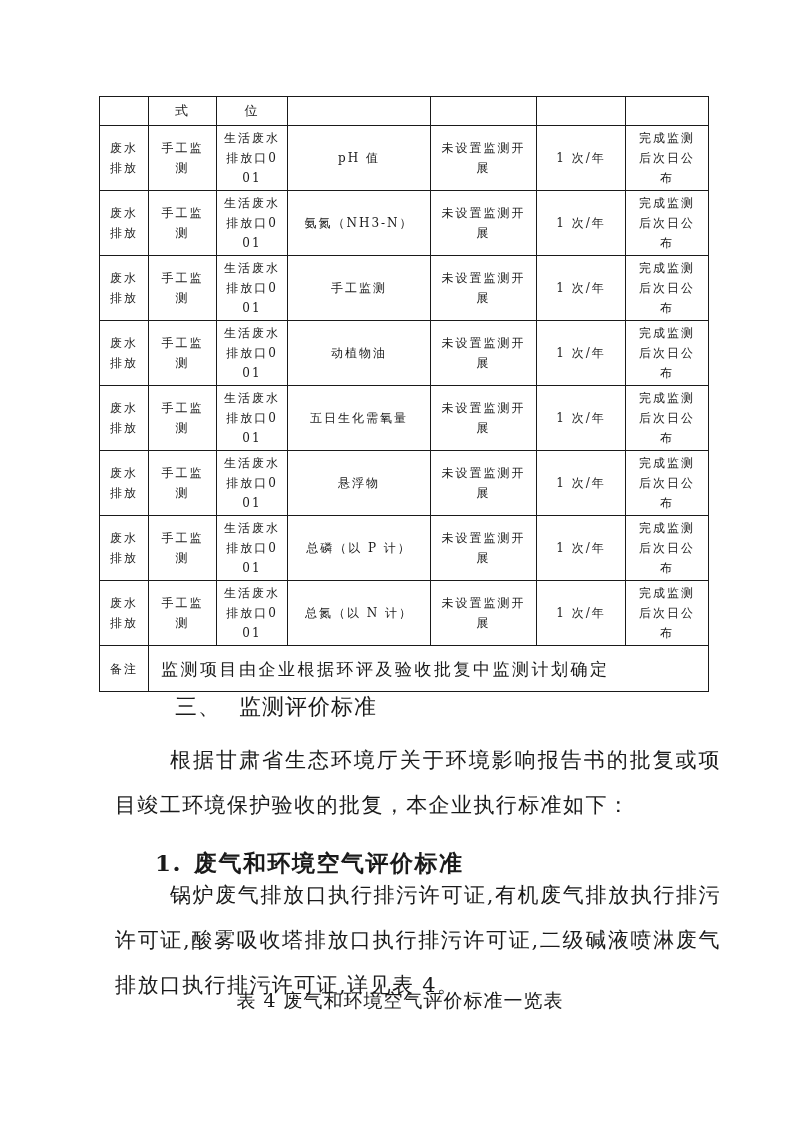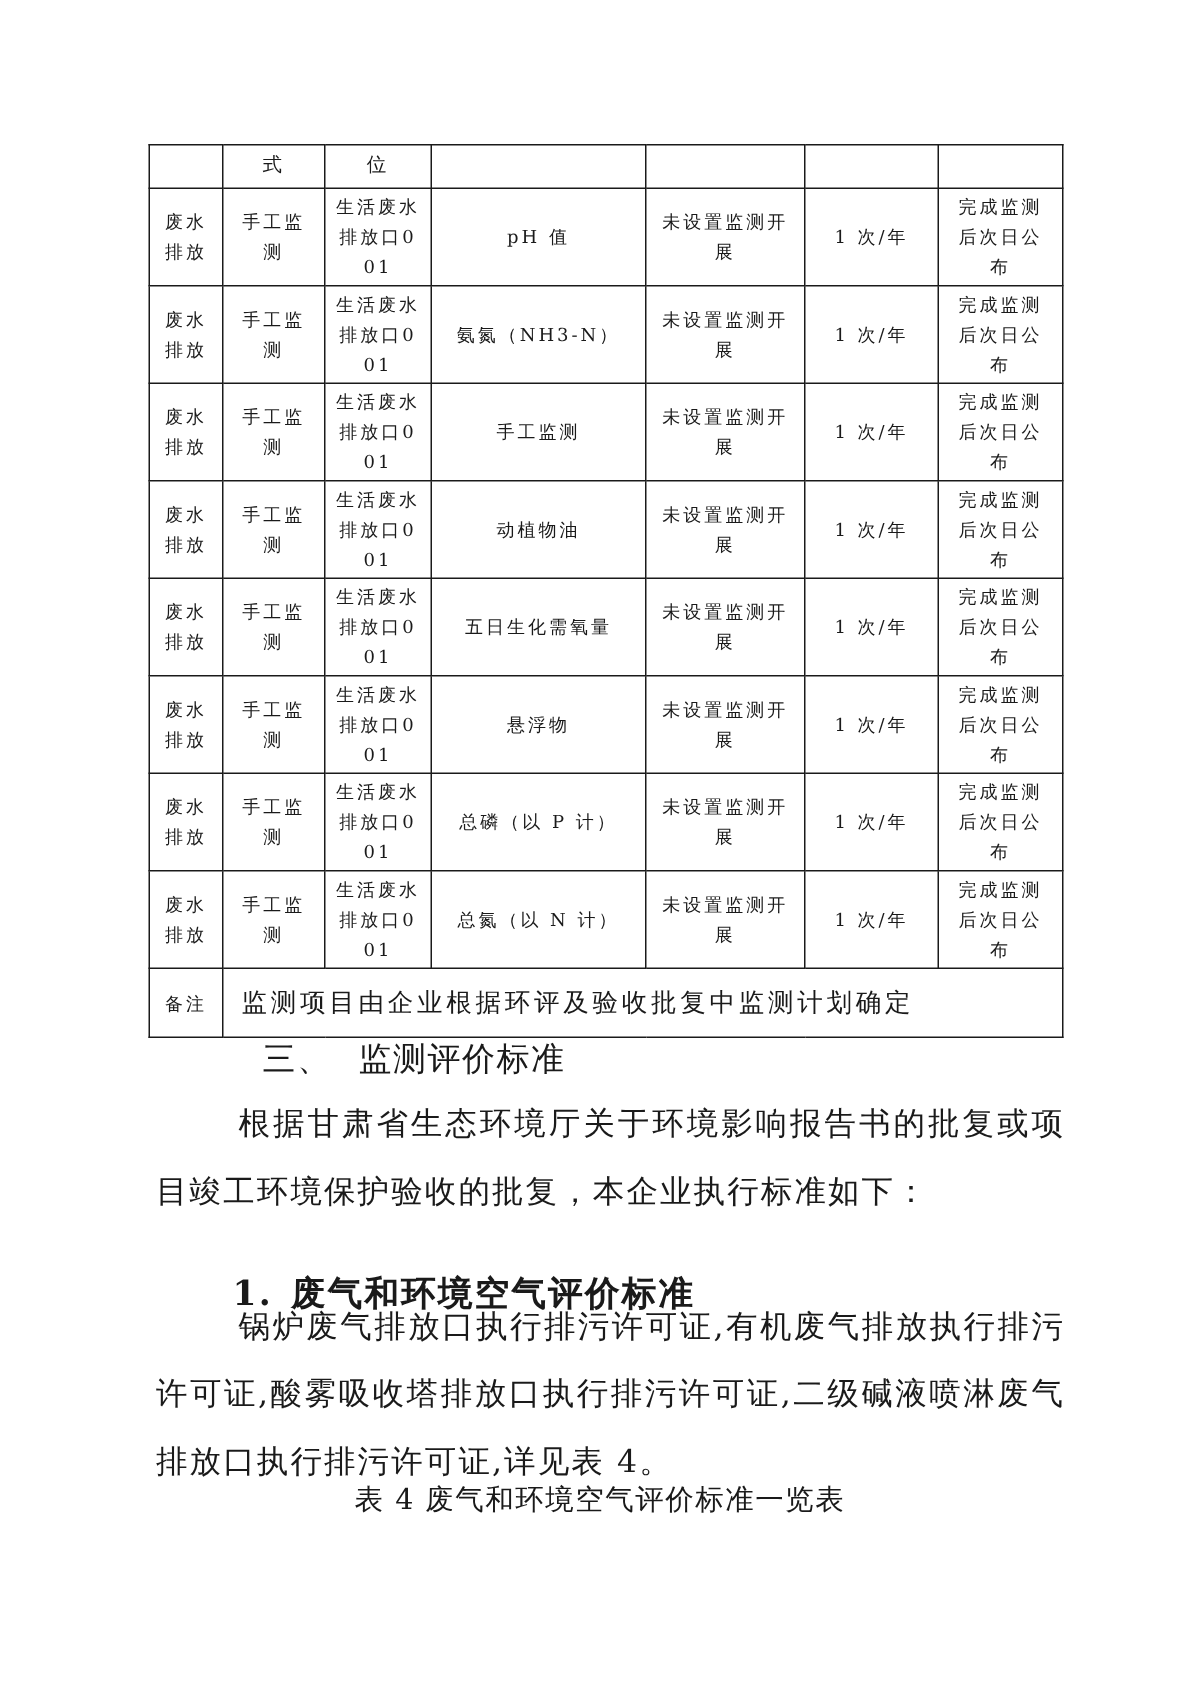--- a/index.html
+++ b/index.html
@@ -60,21 +60,21 @@
     letter-spacing: 1px;
     white-space: nowrap;
     margin-left: 20px;
   }
   .section-heading .num { margin-right: 18px; }
 
   .body-para {
     position: absolute;
     left: 100px;
     width: 606px;
-    margin: 4px;
+    margin: 15px;
     font-size: 21px;
     letter-spacing: 1.4px;
     line-height: 45px;
     text-align: justify;
     text-indent: 55px;
     word-break: break-all;
   }
   .para-1 { top: 723px; }
   .para-2 { top: 858px; }
 

